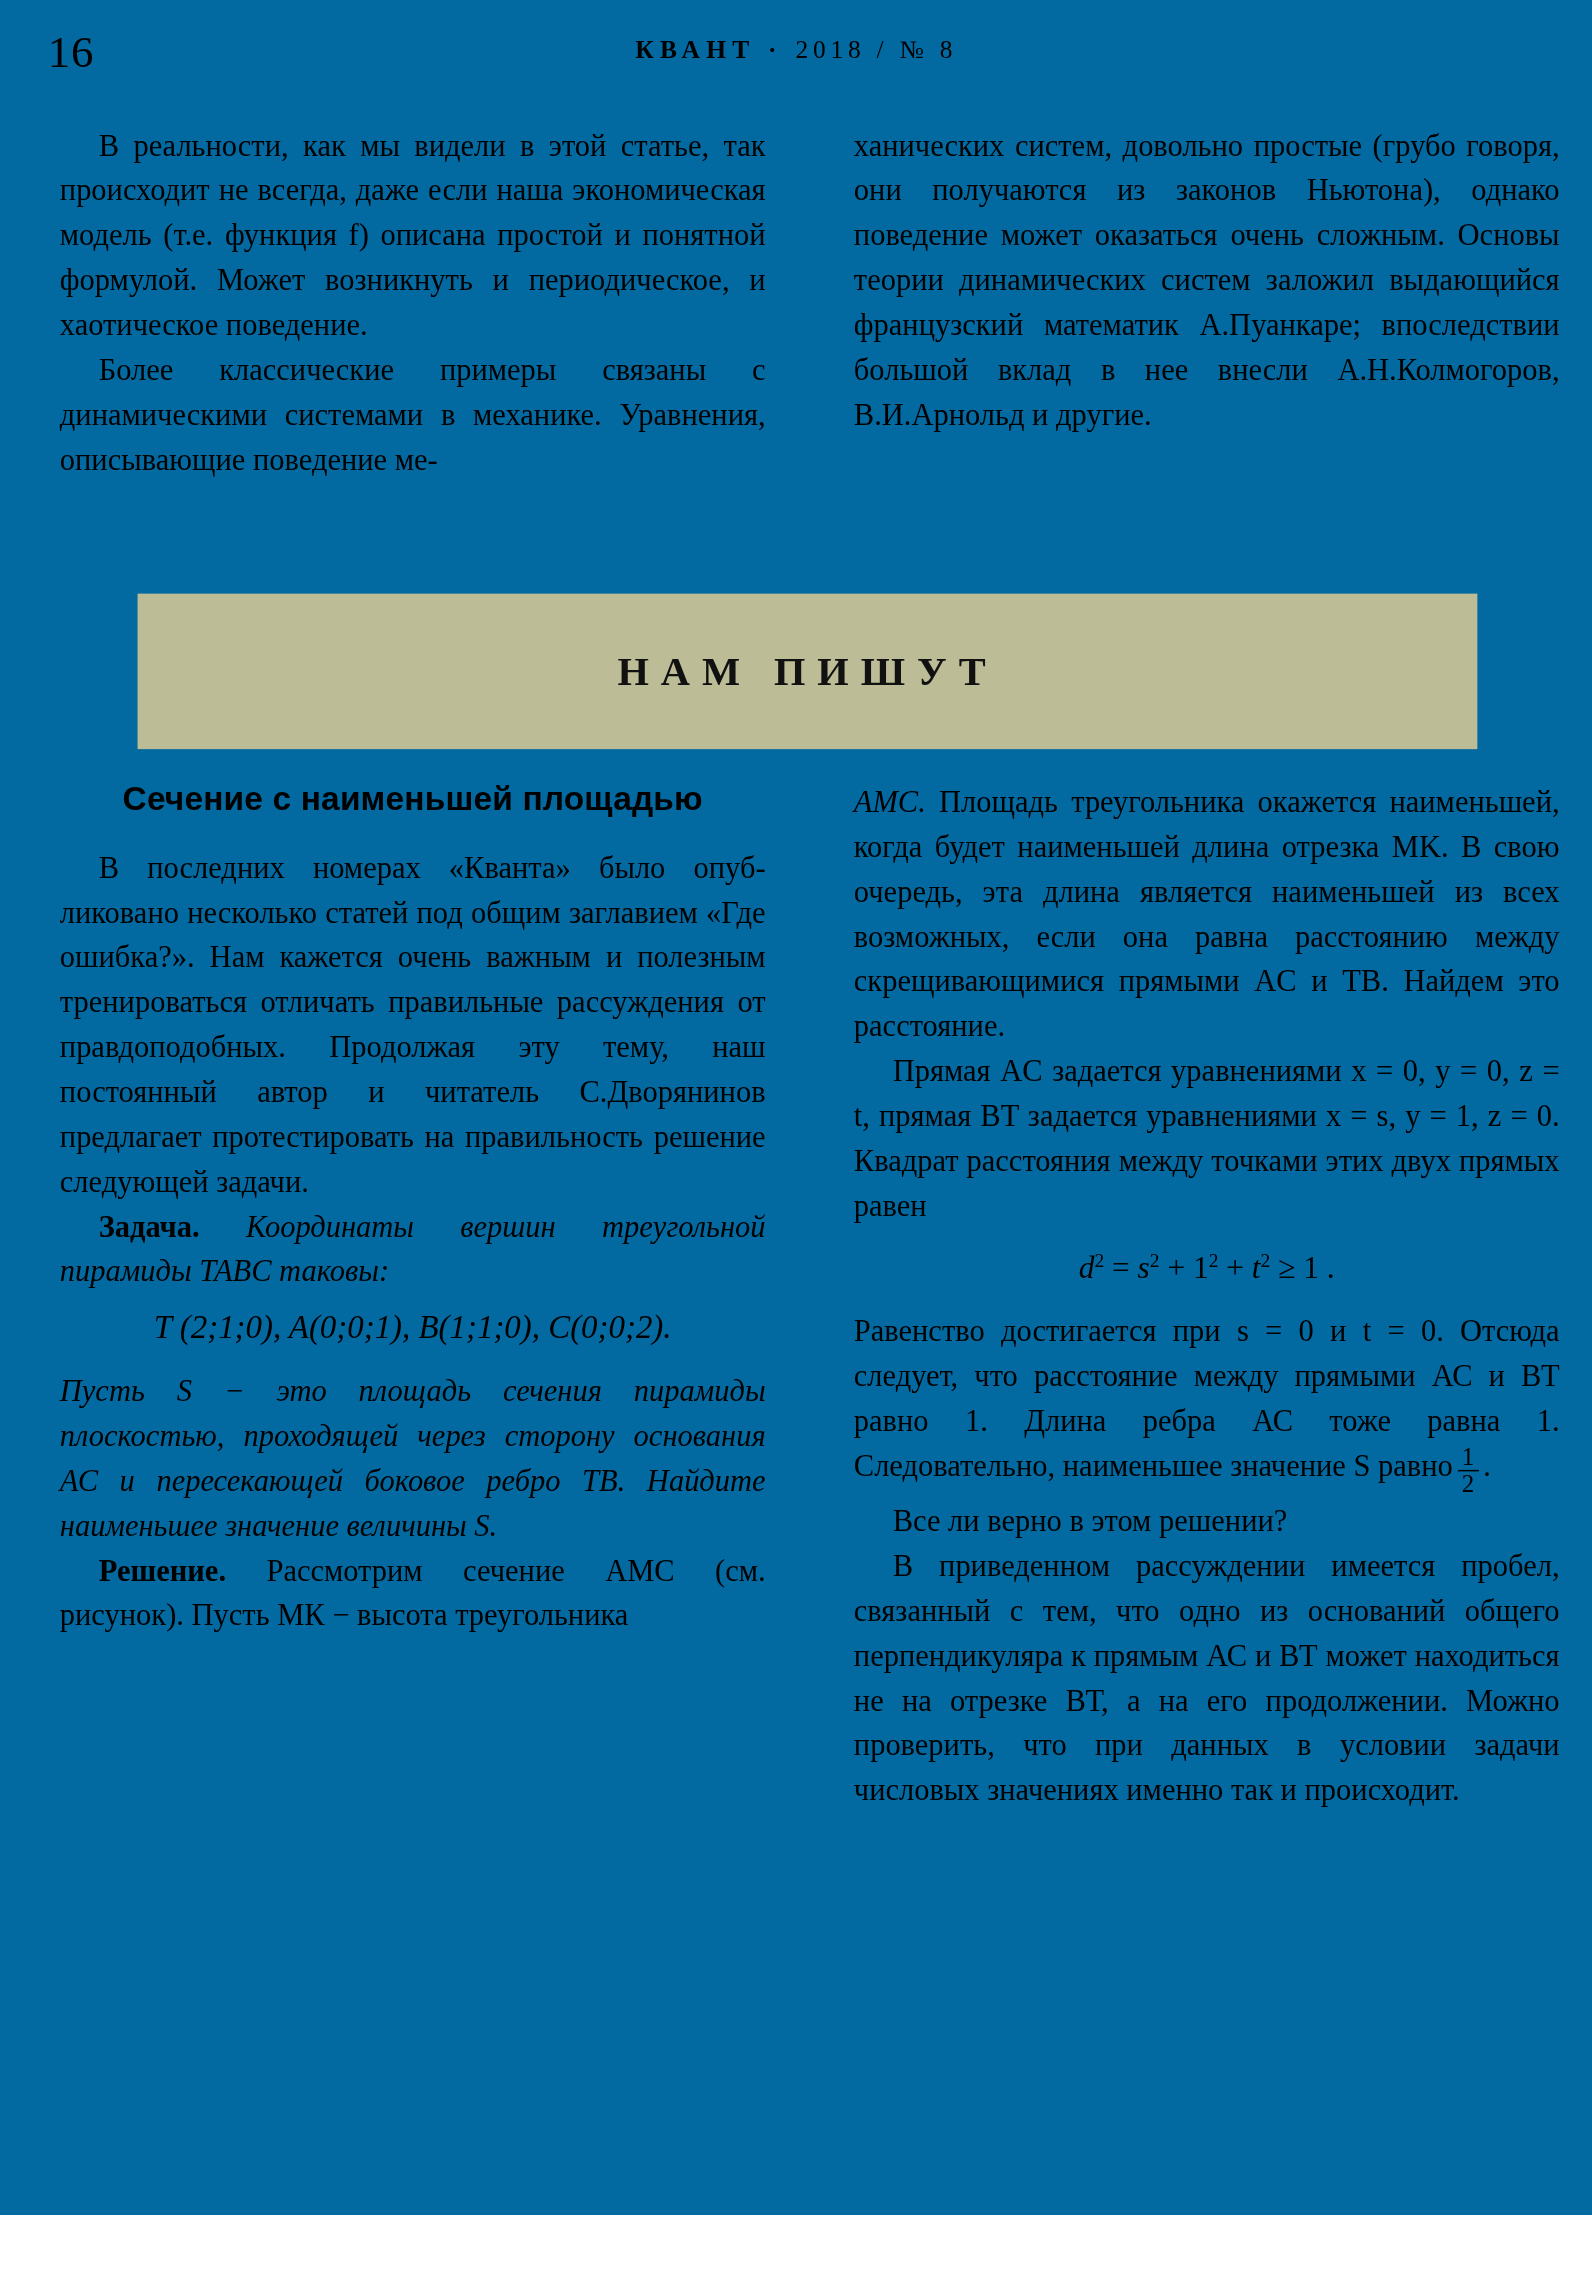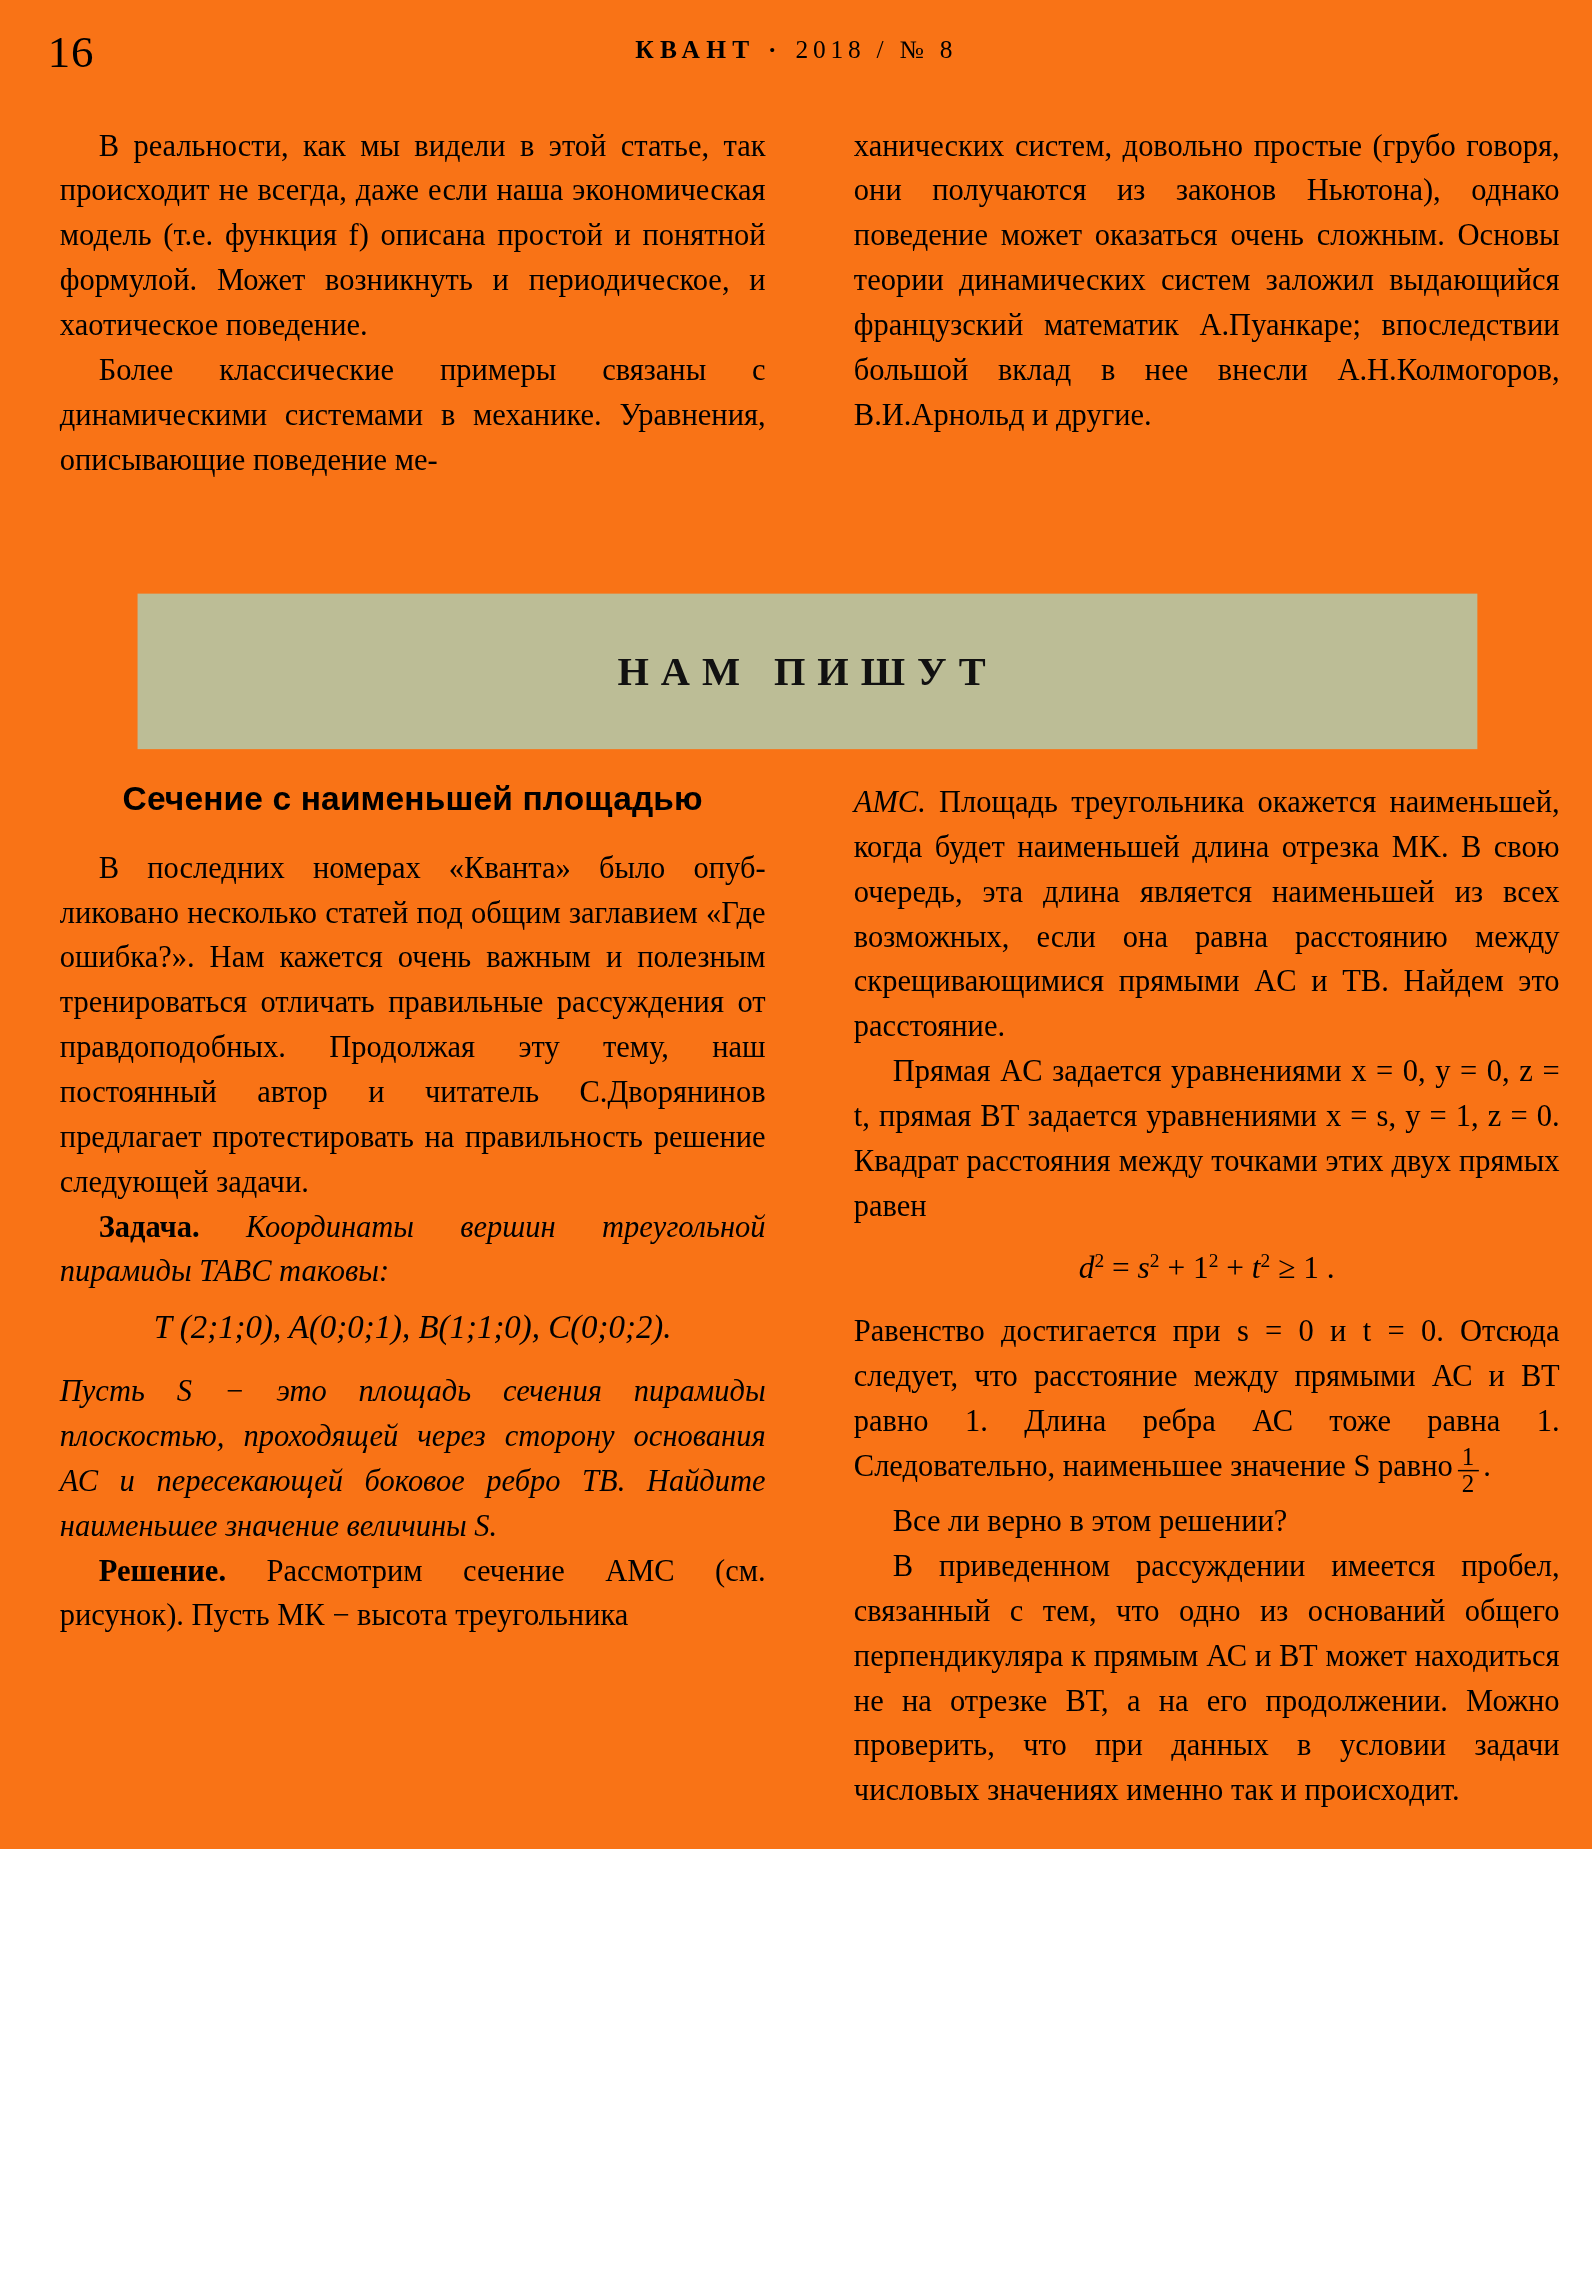--- a/index.html
+++ b/index.html
@@ -12,22 +12,22 @@
     height: 2289px;
     font-family: "Liberation Serif", serif;
     color: #000;
     position: relative;
     overflow: hidden;
   }
   .page {
     position: absolute;
     left: 0; top: 0;
     width: 1592px;
-    height: 1849px;
-    background: #f97316;
+    height: 2215px;
+    background: #0369a1;
   }
   
   .sheet {
     position: absolute;
     left: 0;
     top: 0;
     width: 1065px;
     height: 2289px;
     transform-origin: 0 0;
     transform: scale(1.4953);

